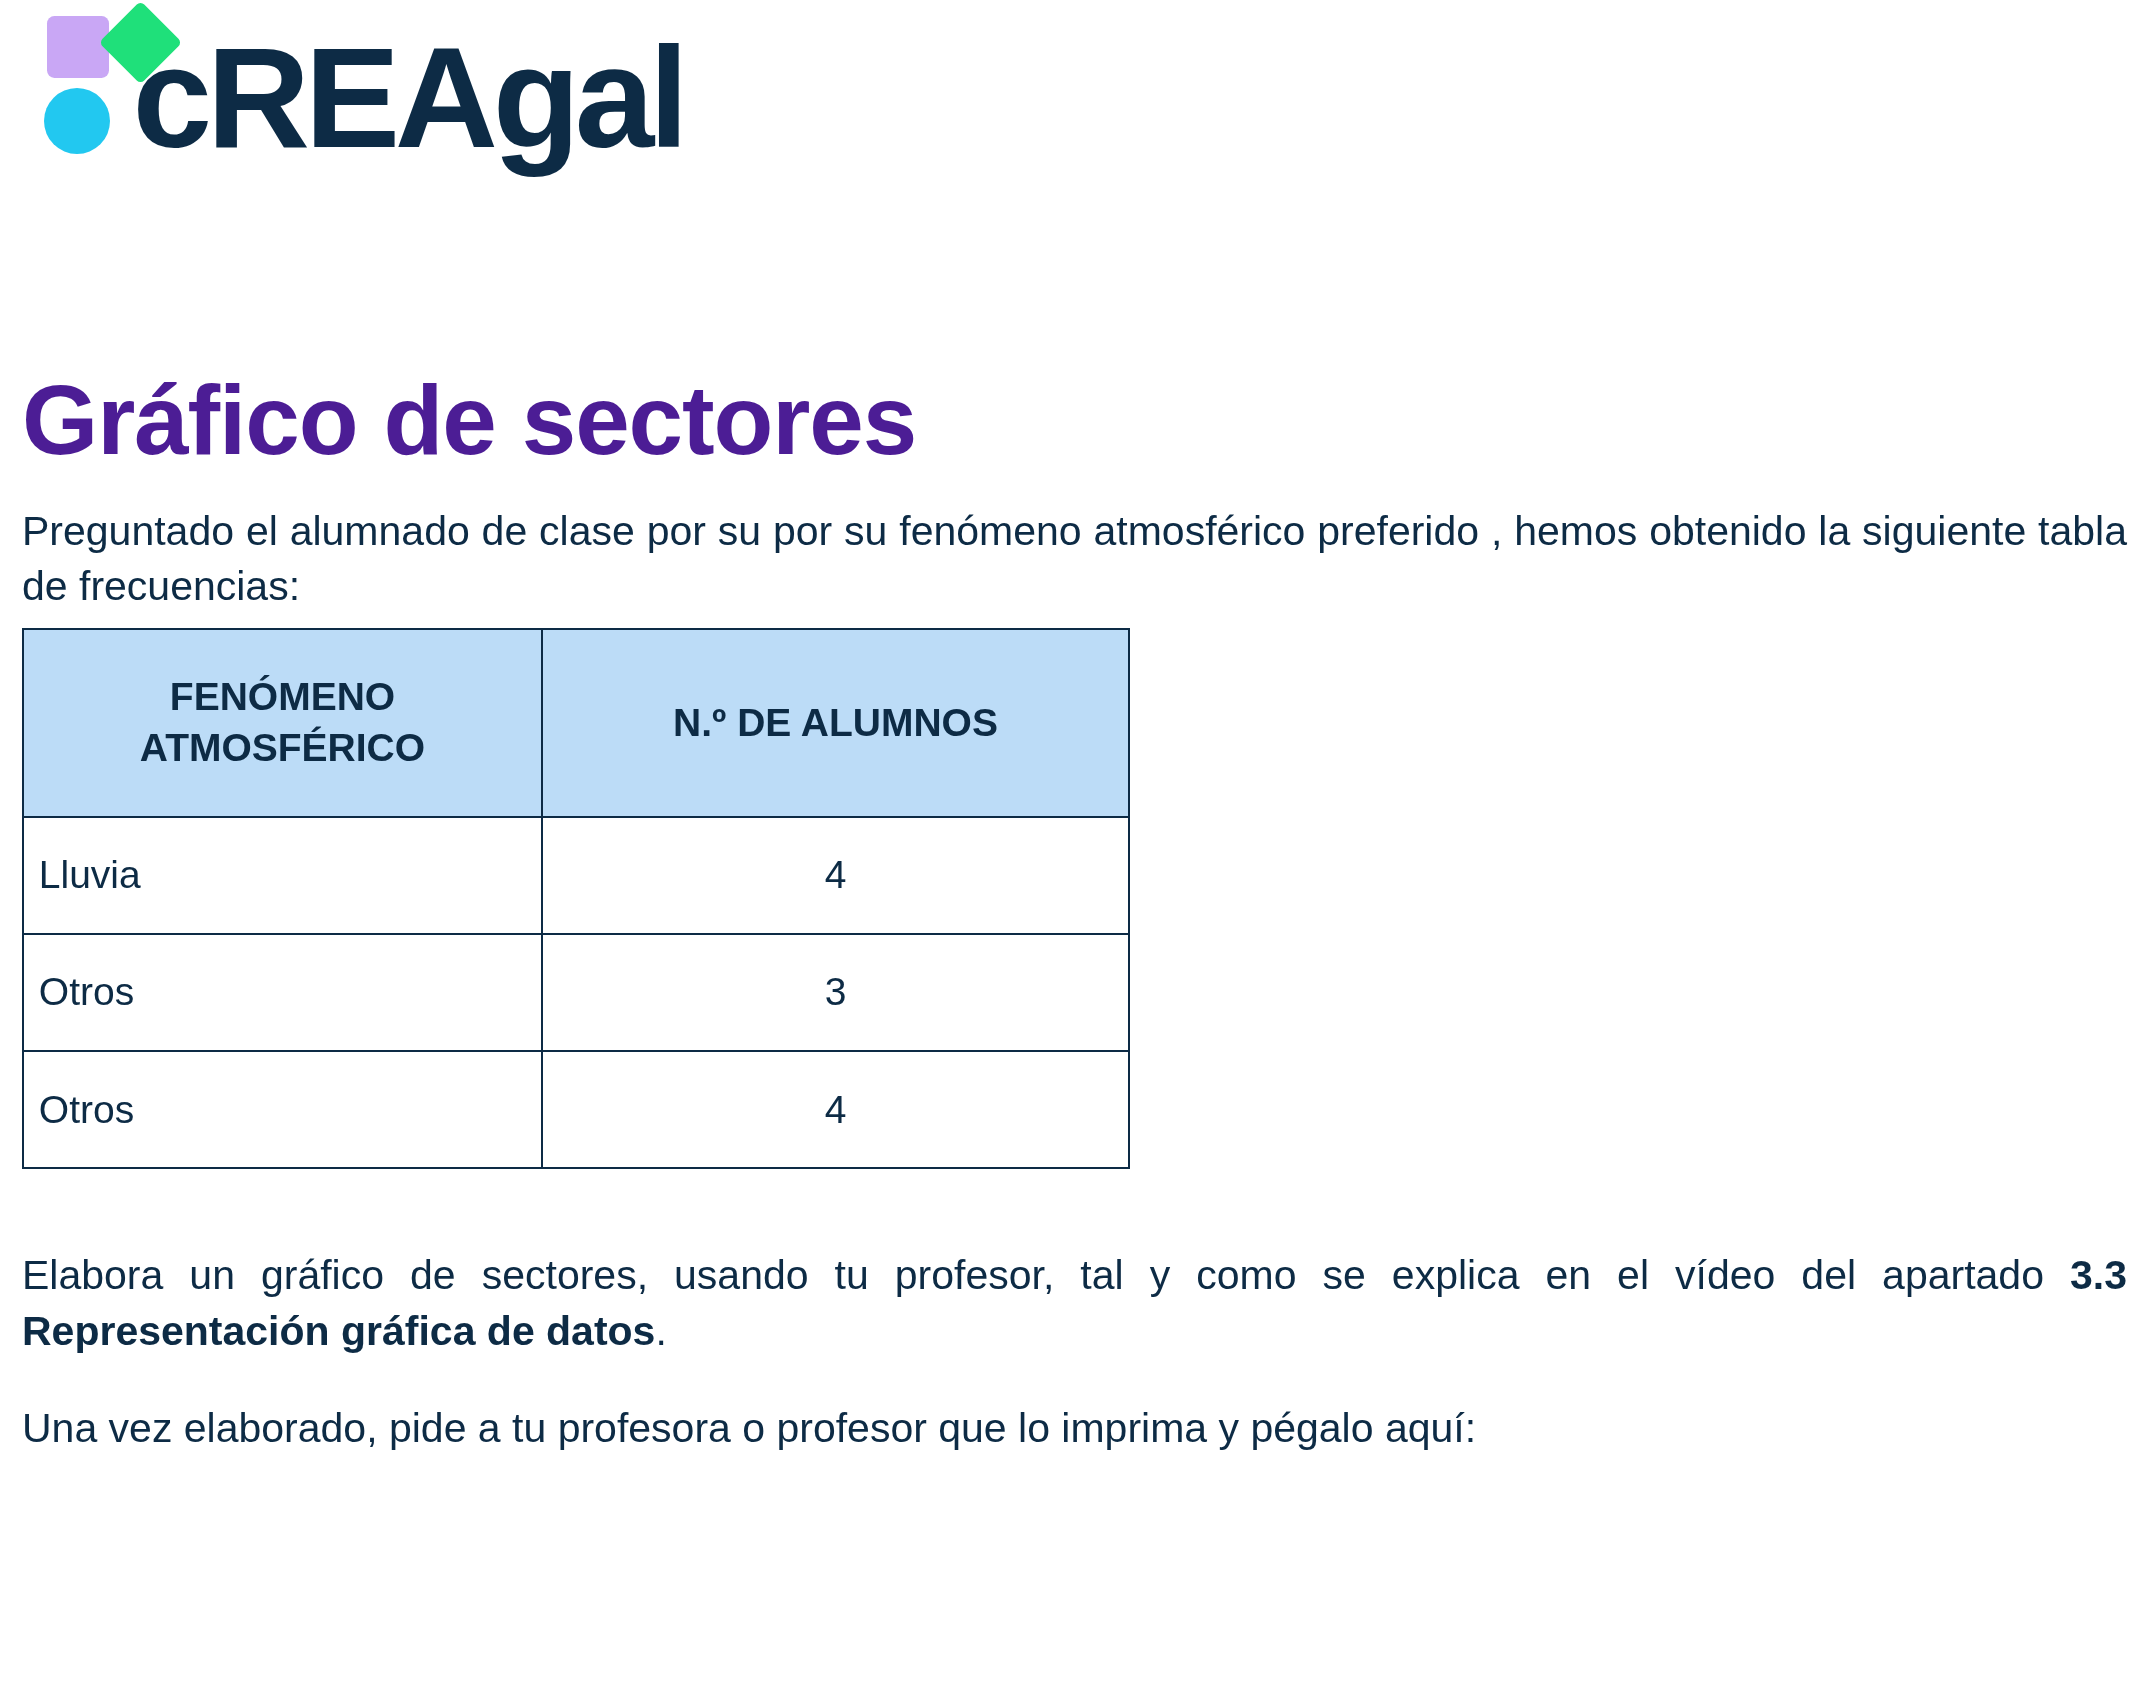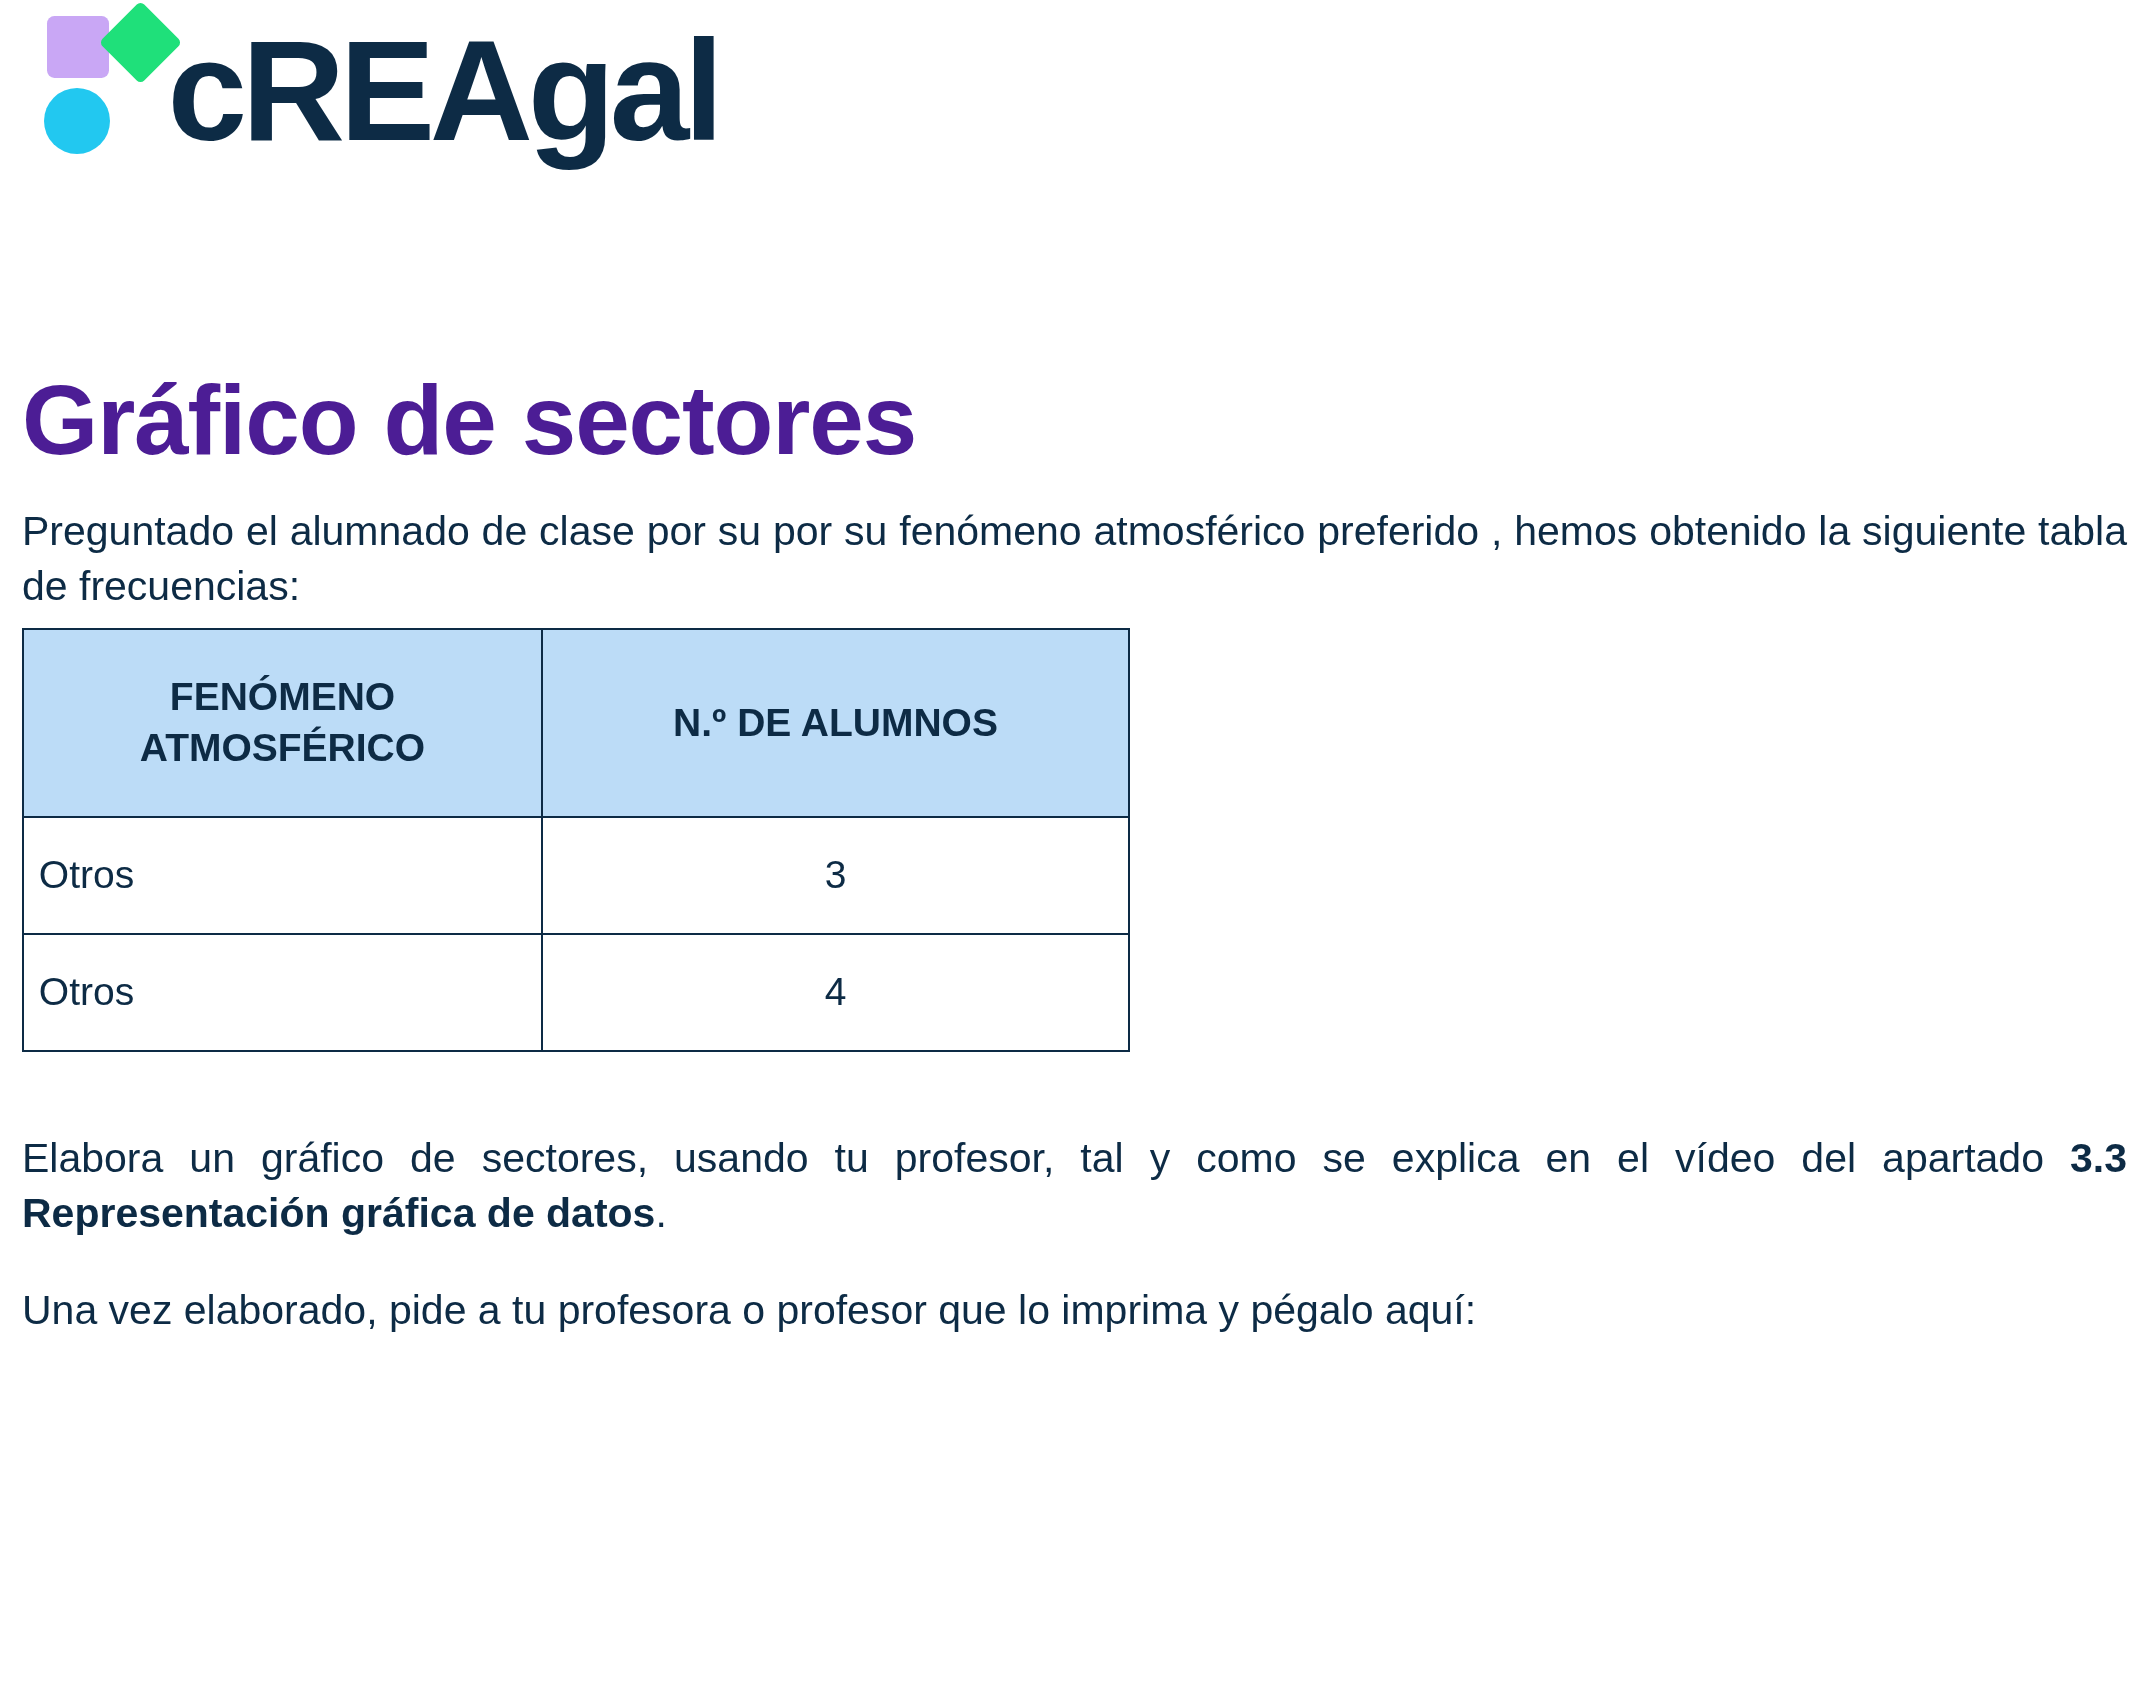--- a/index.html
+++ b/index.html
@@ -21,22 +21,21 @@
     box-sizing: border-box;
     padding: 0;
   }
 
   
   .logo {
     position: absolute;
     left: 22px;
     top: 5.3px;
     display: flex;
-    align-items: center;
-    gap: 35px;
+    align-items: flex-end;
   }
   .logo-marks {
     position: relative;
     width: 121px;
     height: 153px;
     flex: 0 0 auto;
   }
   .mark-square {
     position: absolute;
     left: 25px;
@@ -175,20 +174,24 @@
         <tr>
           <th class="col-a">
             <span class="th-inner">FENÓMENO</span>
             <span class="th-inner">ATMOSFÉRICO</span>
           </th>
           <th class="col-b">N.º DE ALUMNOS</th>
         </tr>
       </thead>
       <tbody>
         <tr>
+          <td class="label">Lluvia</td>
+          <td class="value">4</td>
+        </tr>
+        <tr>
           <td class="label">Otros</td>
           <td class="value">3</td>
         </tr>
         <tr>
           <td class="label">Otros</td>
           <td class="value">4</td>
         </tr>
       </tbody>
     </table>
 

